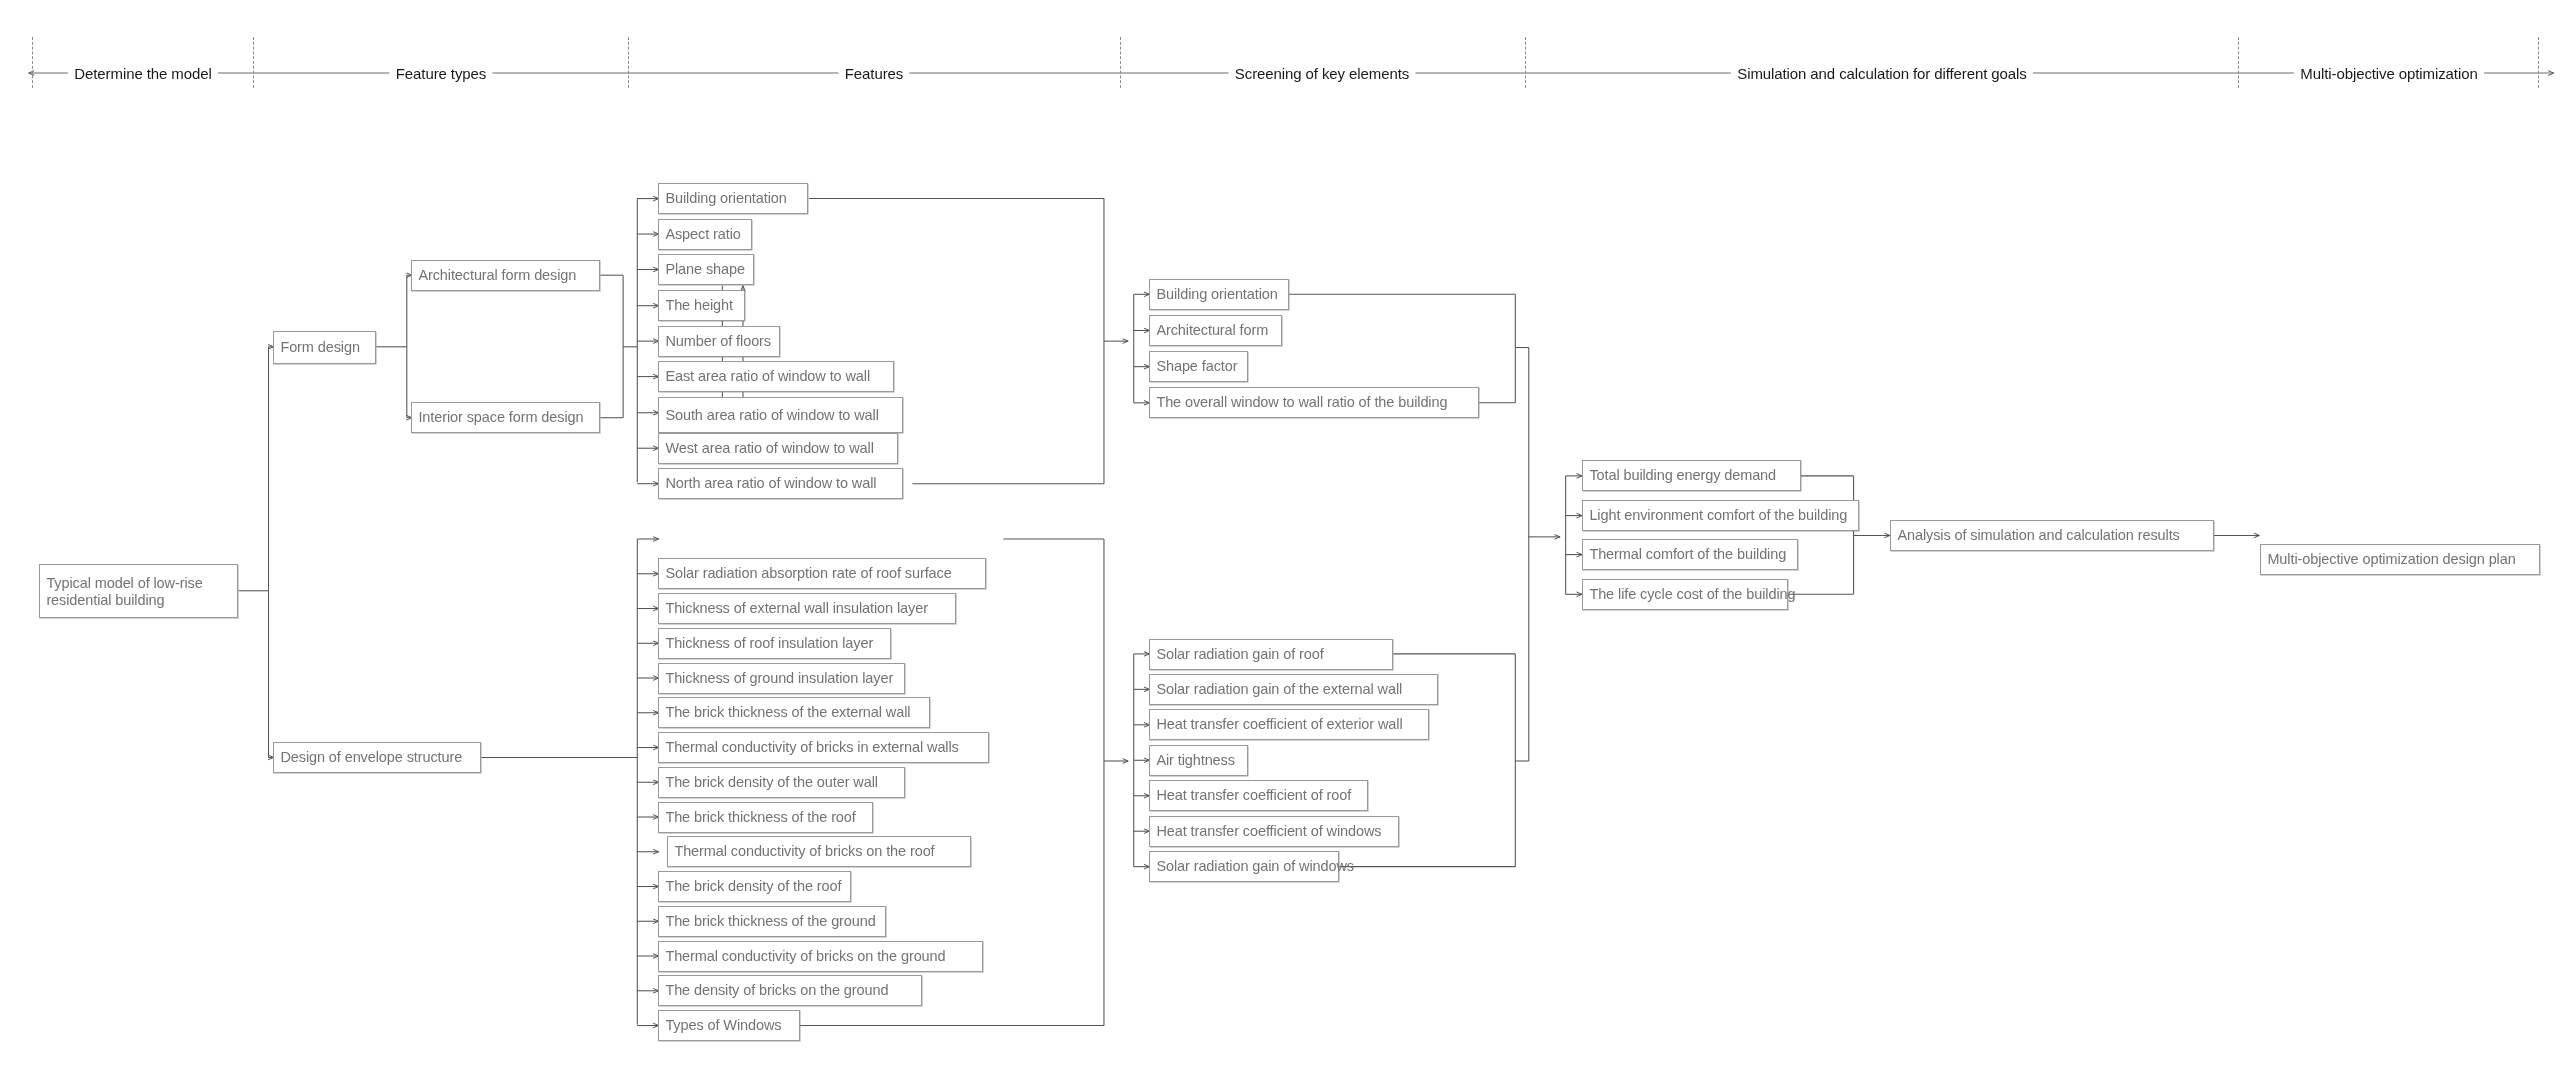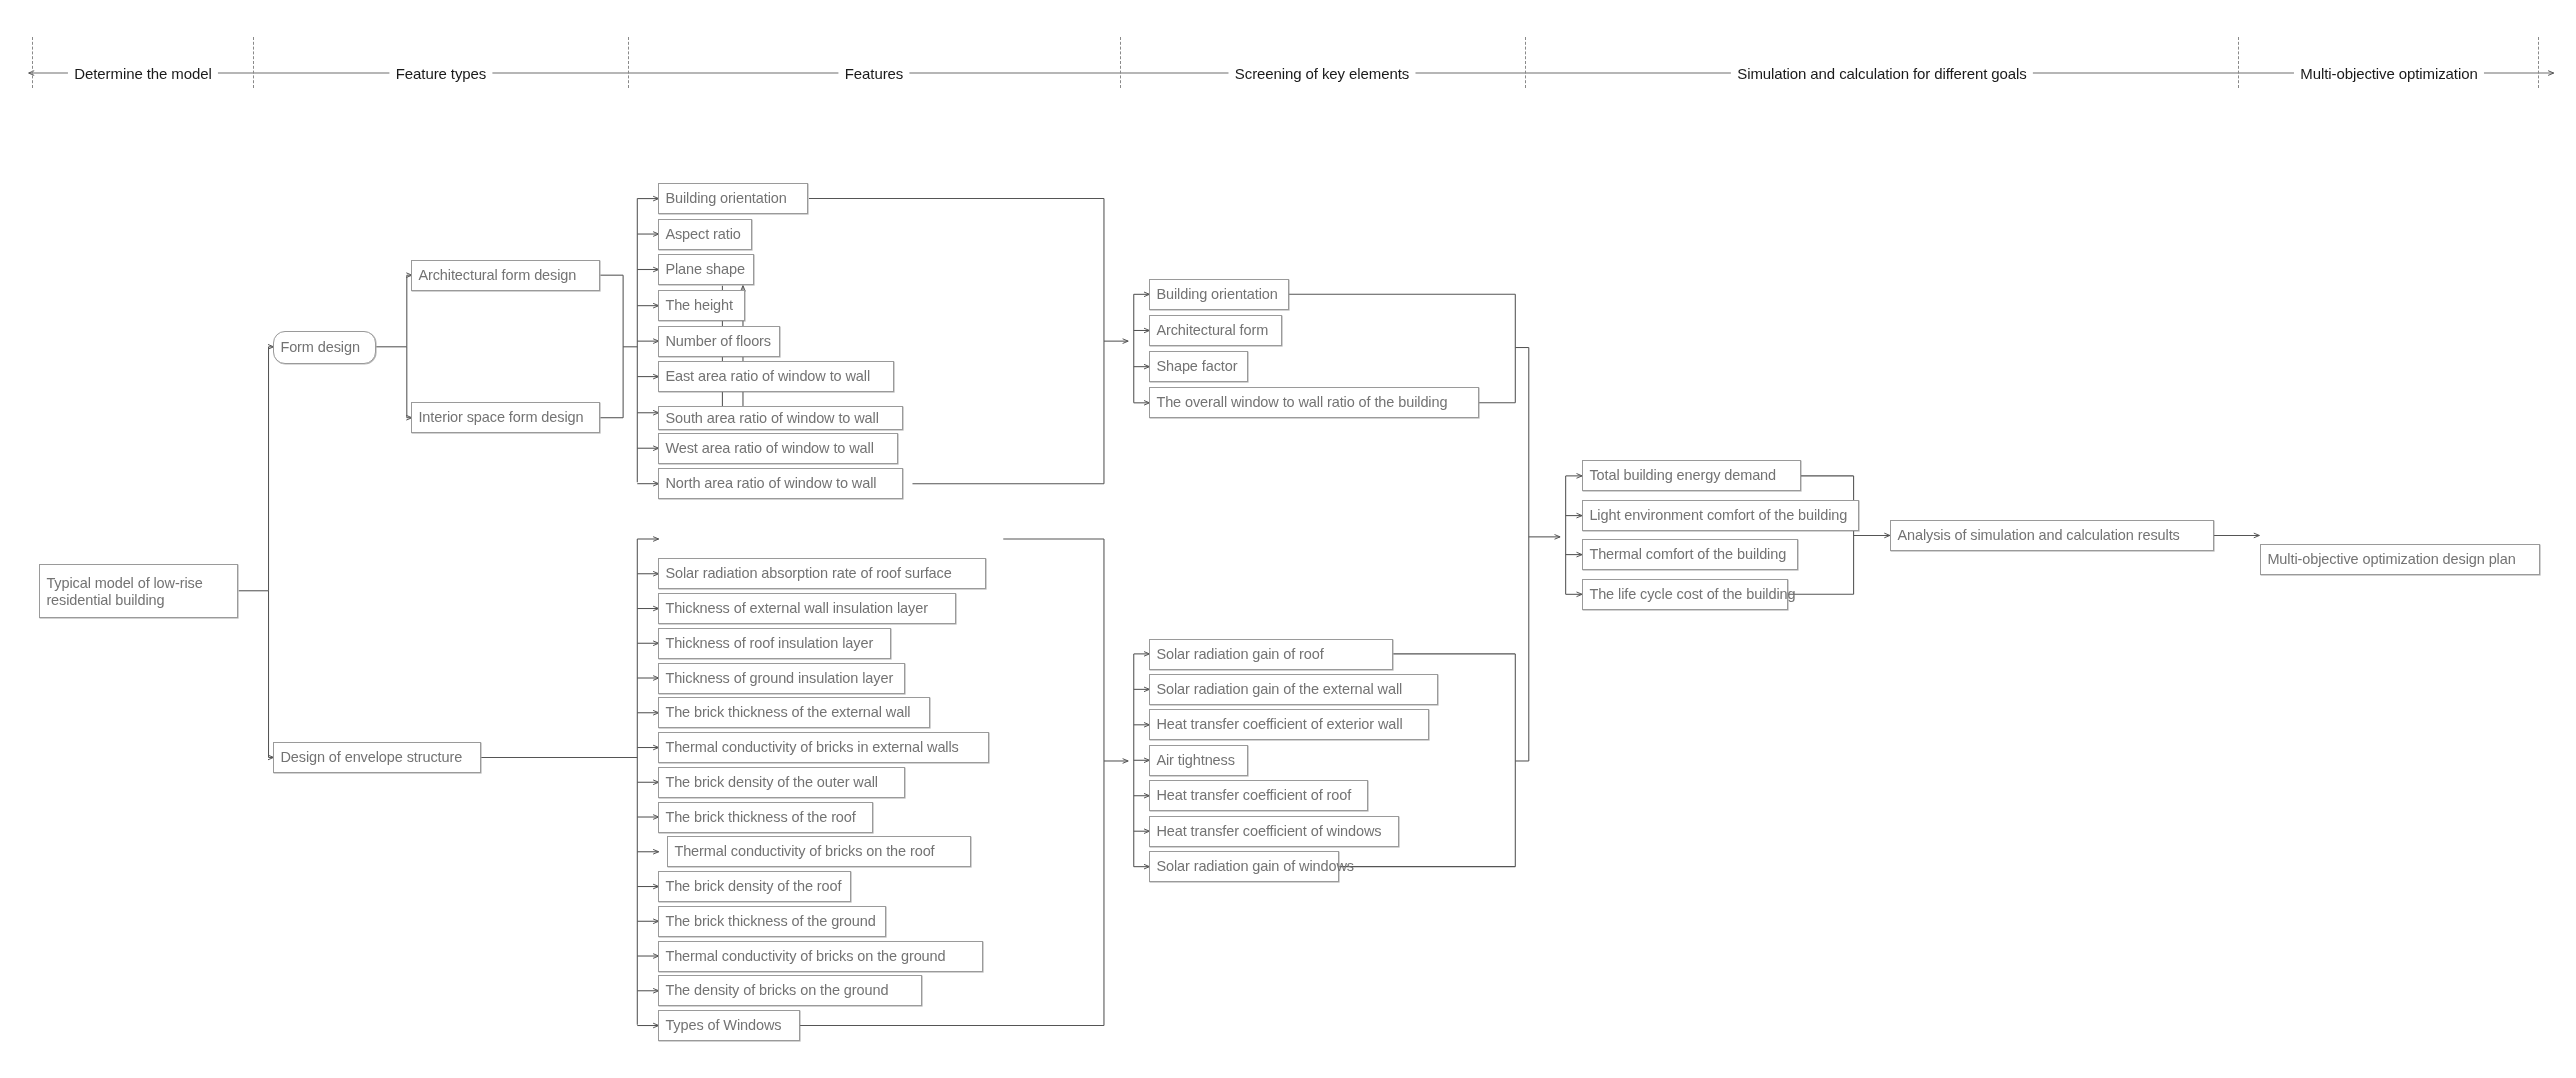--- a/index.html
+++ b/index.html
@@ -171,33 +171,33 @@
 
   <div class="phase-label" style="left:143px;top:73px;">Determine the model</div>
   <div class="phase-label" style="left:441px;top:73px;">Feature types</div>
   <div class="phase-label" style="left:874px;top:73px;">Features</div>
   <div class="phase-label" style="left:1322px;top:73px;">Screening of key elements</div>
   <div class="phase-label" style="left:1882px;top:73px;">Simulation and calculation for different goals</div>
   <div class="phase-label" style="left:2389px;top:73px;">Multi-objective optimization</div>
 
   <div class="node wrap" style="left:39px;top:564px;width:199px;height:54px;line-height:1.22;padding-top:2.8px;">Typical model of low-rise residential building</div>
 
-  <div class="node" style="left:273px;top:331px;width:103px;height:33px;border-radius:12px;">Form design</div>
+  <div class="node" style="left:273px;top:331px;width:103px;height:33px;">Form design</div>
   <div class="node" style="left:273px;top:742px;width:208px;height:31px;">Design of envelope structure</div>
 
   <div class="node" style="left:411px;top:260px;width:189px;height:31px;">Architectural form design</div>
   <div class="node" style="left:411px;top:402px;width:189px;height:31px;">Interior space form design</div>
 
   <div class="node" style="left:658px;top:183px;width:150px;height:30.5px;">Building orientation</div>
   <div class="node" style="left:658px;top:219px;width:94px;height:30.5px;">Aspect ratio</div>
   <div class="node" style="left:658px;top:254px;width:96px;height:30.5px;">Plane shape</div>
   <div class="node" style="left:658px;top:290px;width:87px;height:30.5px;">The height</div>
   <div class="node" style="left:658px;top:326px;width:122px;height:30.5px;">Number of floors</div>
   <div class="node" style="left:658px;top:361px;width:236px;height:30.5px;">East area ratio of window to wall</div>
-  <div class="node" style="left:658px;top:397px;width:245px;height:24px;margin-top:9px;">South area ratio of window to wall</div>
+  <div class="node" style="left:658px;top:397px;width:245px;height:36px;">South area ratio of window to wall</div>
   <div class="node" style="left:658px;top:433px;width:240px;height:30.5px;">West area ratio of window to wall</div>
   <div class="node" style="left:658px;top:468px;width:245px;height:30.5px;">North area ratio of window to wall</div>
 
   <div class="node" style="left:658px;top:558px;width:328px;height:30.5px;">Solar radiation absorption rate of roof surface</div>
   <div class="node" style="left:658px;top:593px;width:298px;height:30.5px;">Thickness of external wall insulation layer</div>
   <div class="node" style="left:658px;top:628px;width:233px;height:30.5px;">Thickness of roof insulation layer</div>
   <div class="node" style="left:658px;top:663px;width:247px;height:30.5px;">Thickness of ground insulation layer</div>
   <div class="node" style="left:658px;top:697px;width:272px;height:30.5px;">The brick thickness of the external wall</div>
   <div class="node" style="left:658px;top:732px;width:331px;height:30.5px;">Thermal conductivity of bricks in external walls</div>
   <div class="node" style="left:658px;top:767px;width:247px;height:30.5px;">The brick density of the outer wall</div>

